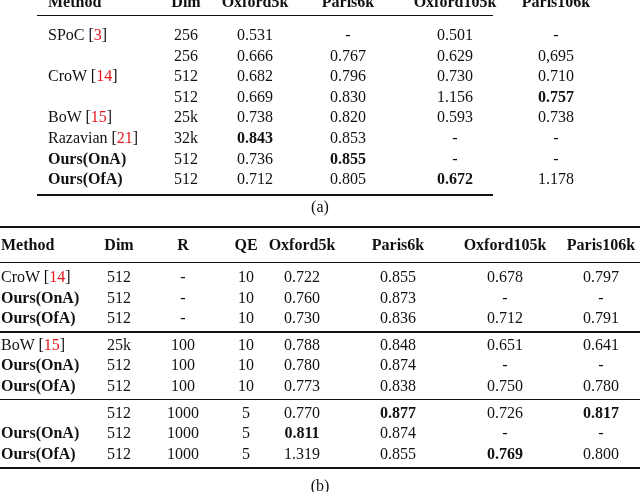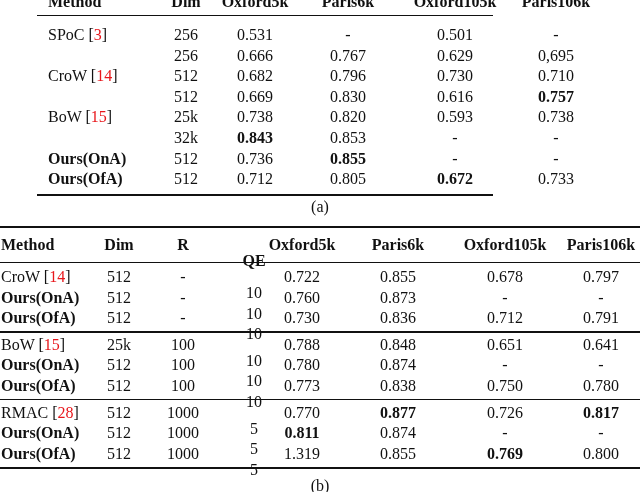--- a/index.html
+++ b/index.html
@@ -70,21 +70,21 @@
       left: 0;
       top: 226px;
       width: 640px;
     }
     #table-b .row { height: 20.6px; line-height: 20.6px; }
     #table-b .head-row { height: 34px; line-height: 34px; }
 
     #table-b .col-method { left: 1px; }
     #table-b .col-dim { left: 119px; }
     #table-b .col-r { left: 183px; }
-    #table-b .col-qe { left: 254px; margin-top: 16px; }
+    #table-b .col-qe { left: 246px; }
     #table-b .col-ox5 { left: 302px; }
     #table-b .col-pa6 { left: 398px; }
     #table-b .col-ox105 { left: 505px; }
     #table-b .col-pa106 { left: 601px; }
   </style>
 </head>
 <body>
 
 <div id="table-a">
   <div class="tbl">
@@ -120,53 +120,54 @@
           <span class="cell c col-dim">512</span>
           <span class="cell c col-ox5">0.682</span>
           <span class="cell c col-pa6">0.796</span>
           <span class="cell c col-ox105">0.730</span>
           <span class="cell c col-pa106">0.710</span>
         </div>
         <div class="row">
           <span class="cell c col-dim">512</span>
           <span class="cell c col-ox5">0.669</span>
           <span class="cell c col-pa6">0.830</span>
-          <span class="cell c col-ox105">0.616</span>
+          <span class="cell c col-ox105">1.156</span>
           <span class="cell c col-pa106 b">0.757</span>
         </div>
         <div class="row">
           <span class="cell col-method"><span>BoW</span><span> [</span><span class="ref">15</span><span>]</span></span>
           <span class="cell c col-dim">25k</span>
           <span class="cell c col-ox5">0.738</span>
           <span class="cell c col-pa6">0.820</span>
           <span class="cell c col-ox105">0.593</span>
           <span class="cell c col-pa106">0.738</span>
         </div>
         <div class="row">
+          <span class="cell col-method"><span>Razavian</span><span> [</span><span class="ref">21</span><span>]</span></span>
           <span class="cell c col-dim">32k</span>
           <span class="cell c col-ox5 b">0.843</span>
           <span class="cell c col-pa6">0.853</span>
           <span class="cell c col-ox105">-</span>
           <span class="cell c col-pa106">-</span>
         </div>
         <div class="row">
           <span class="cell col-method"><span class="b">Ours(OnA)</span></span>
           <span class="cell c col-dim">512</span>
           <span class="cell c col-ox5">0.736</span>
           <span class="cell c col-pa6 b">0.855</span>
           <span class="cell c col-ox105">-</span>
           <span class="cell c col-pa106">-</span>
         </div>
         <div class="row">
           <span class="cell col-method"><span class="b">Ours(OfA)</span></span>
           <span class="cell c col-dim">512</span>
           <span class="cell c col-ox5">0.712</span>
           <span class="cell c col-pa6">0.805</span>
           <span class="cell c col-ox105 b">0.672</span>
-          <span class="cell c col-pa106">0.733</span>
+          <span class="cell c col-pa106">1.178</span>
         </div>
       </div>
     <div style="position:relative;height:6px;">
       <div class="rule" style="top:4px;height:2px;"></div>
     </div>
   </div>
 </div>
 <div class="caption" style="top:198px;">(a)</div>
 
 <div id="table-b">
@@ -245,21 +246,20 @@
         <span class="cell c col-qe">10</span>
         <span class="cell c col-ox5">0.773</span>
         <span class="cell c col-pa6">0.838</span>
         <span class="cell c col-ox105">0.750</span>
         <span class="cell c col-pa106">0.780</span>
       </div>
       <div style="position: relative; height: 6px;">
         <div class="rule" style="top: 2px; height: 1.8px;"></div>
       </div>
       <div class="row">
-        <span class="cell col-method"><span>RMAC</span><span> [</span><span class="ref">28</span><span>]</span></span>
         <span class="cell c col-dim">512</span>
         <span class="cell c col-r">1000</span>
         <span class="cell c col-qe">5</span>
         <span class="cell c col-ox5">0.770</span>
         <span class="cell c col-pa6 b">0.877</span>
         <span class="cell c col-ox105">0.726</span>
         <span class="cell c col-pa106 b">0.817</span>
       </div>
       <div class="row">
         <span class="cell col-method"><span class="b">Ours(OnA)</span></span>

